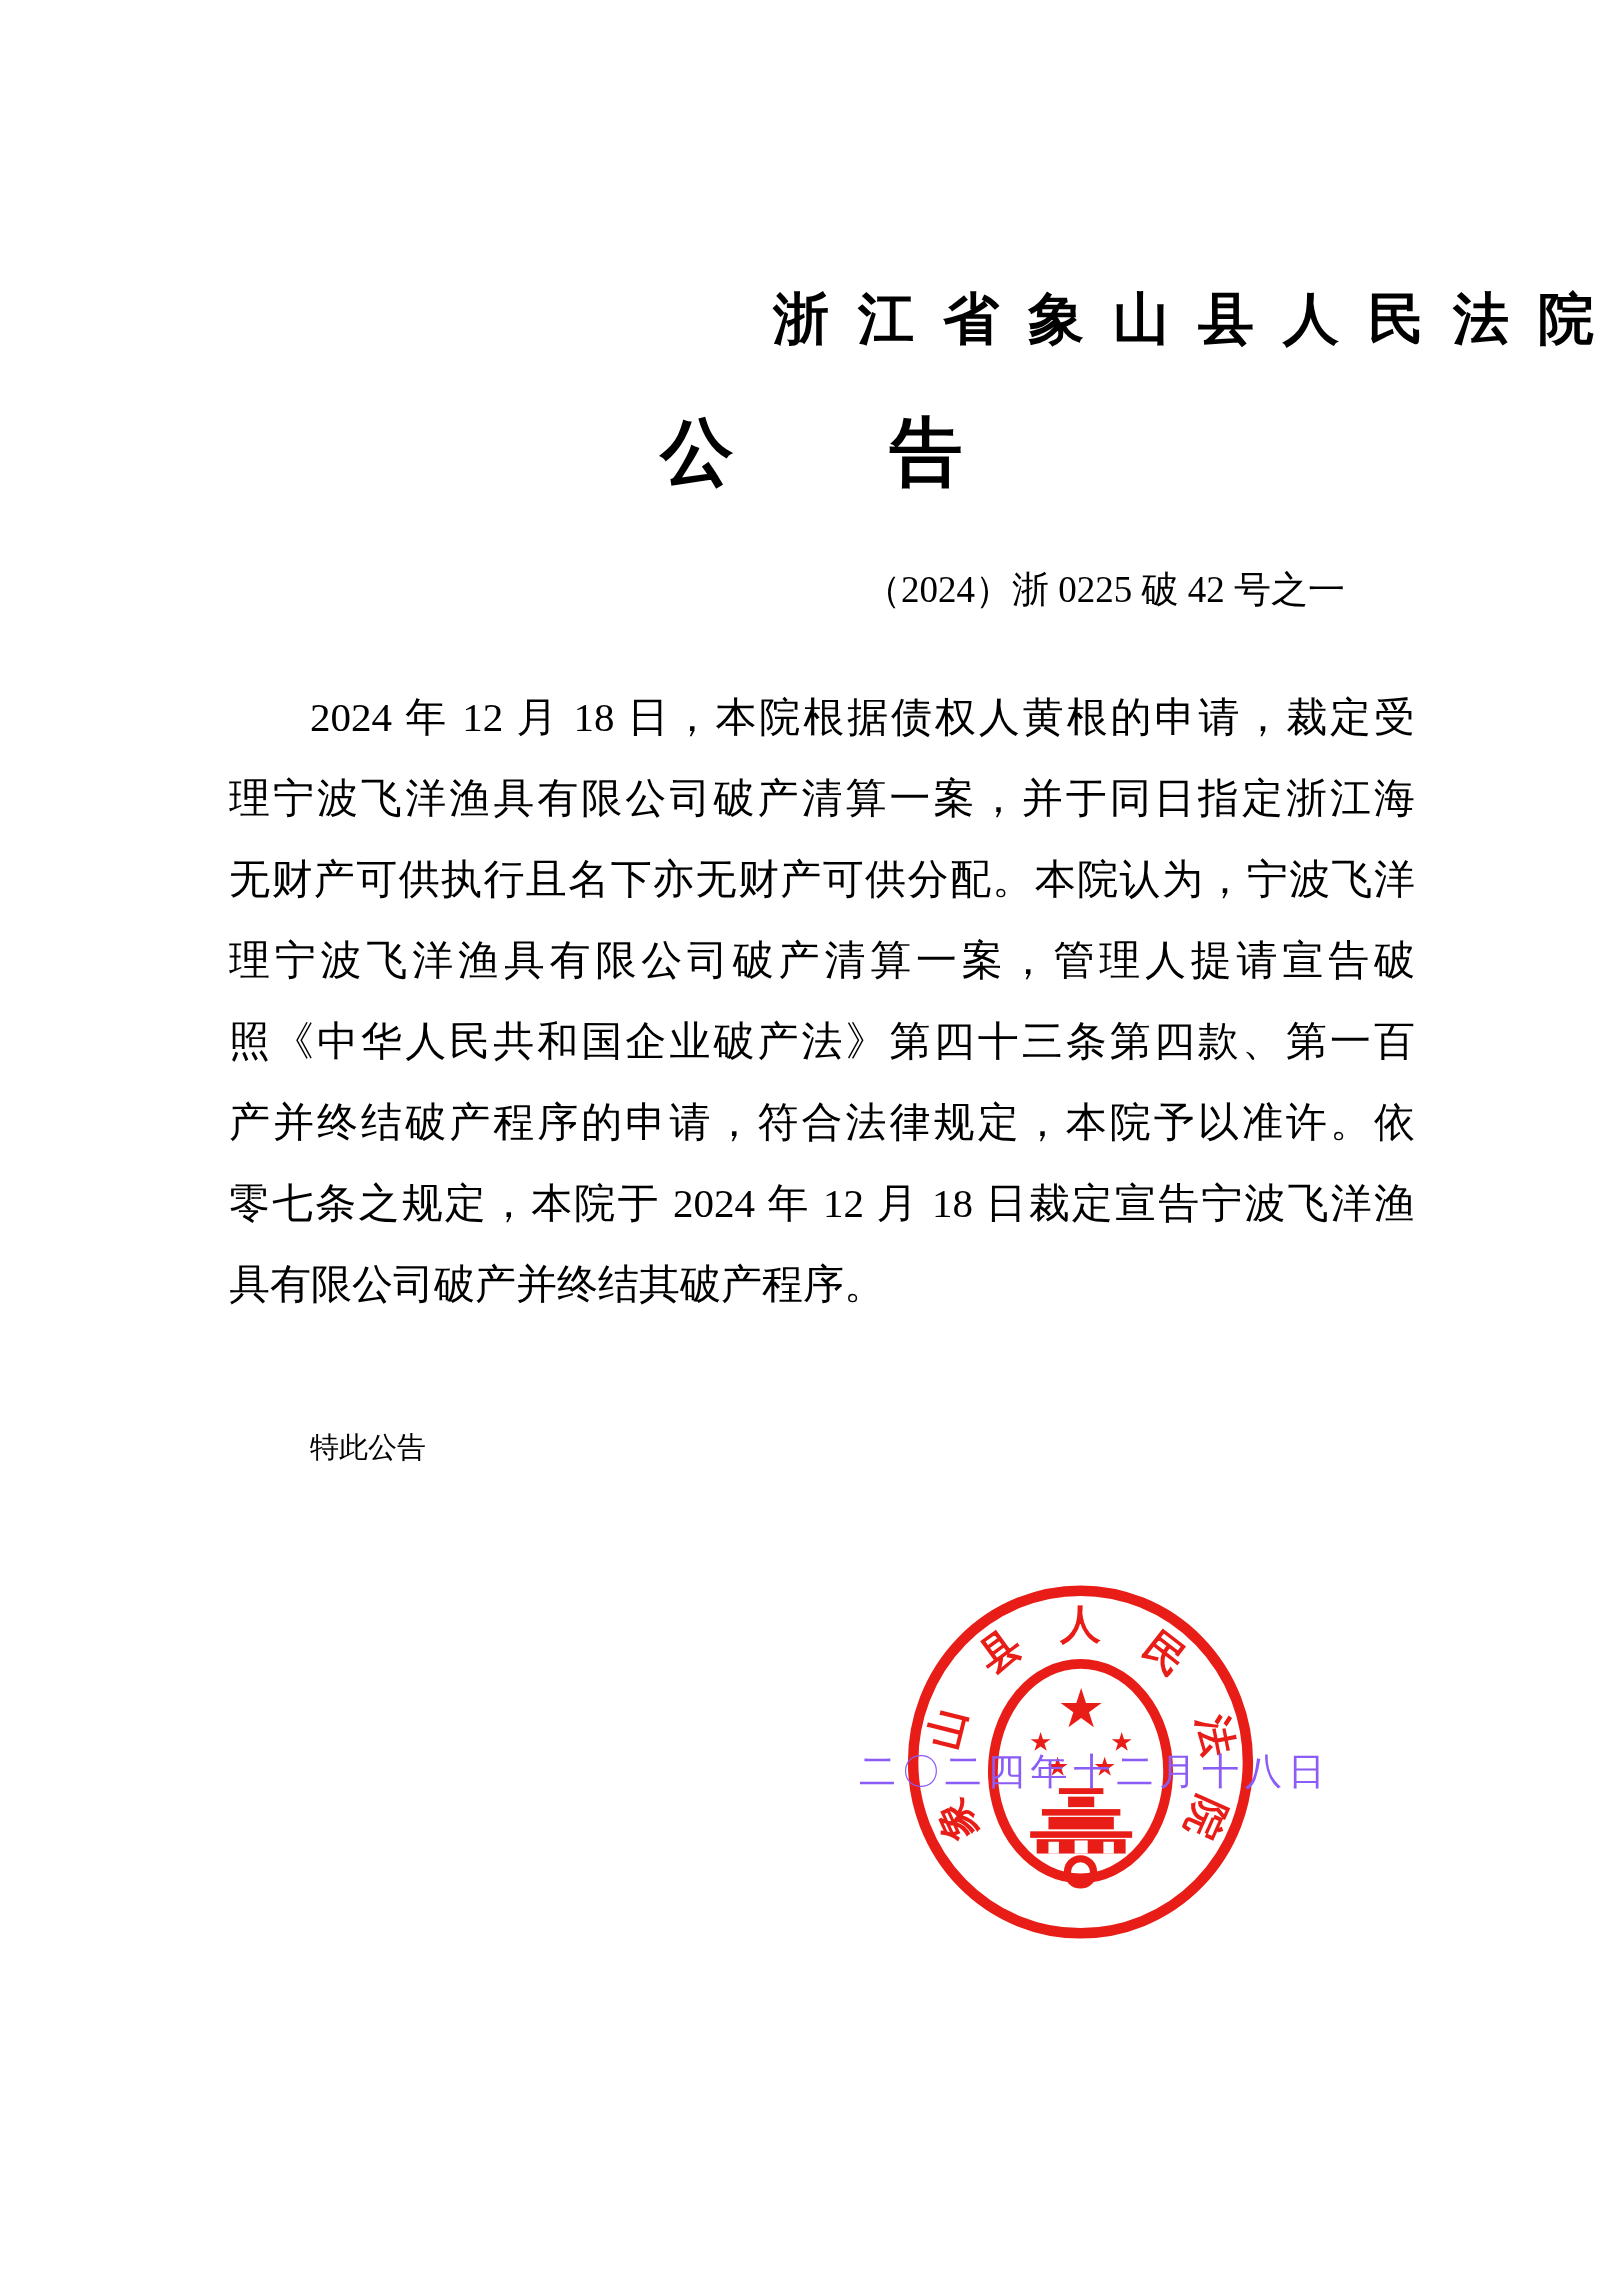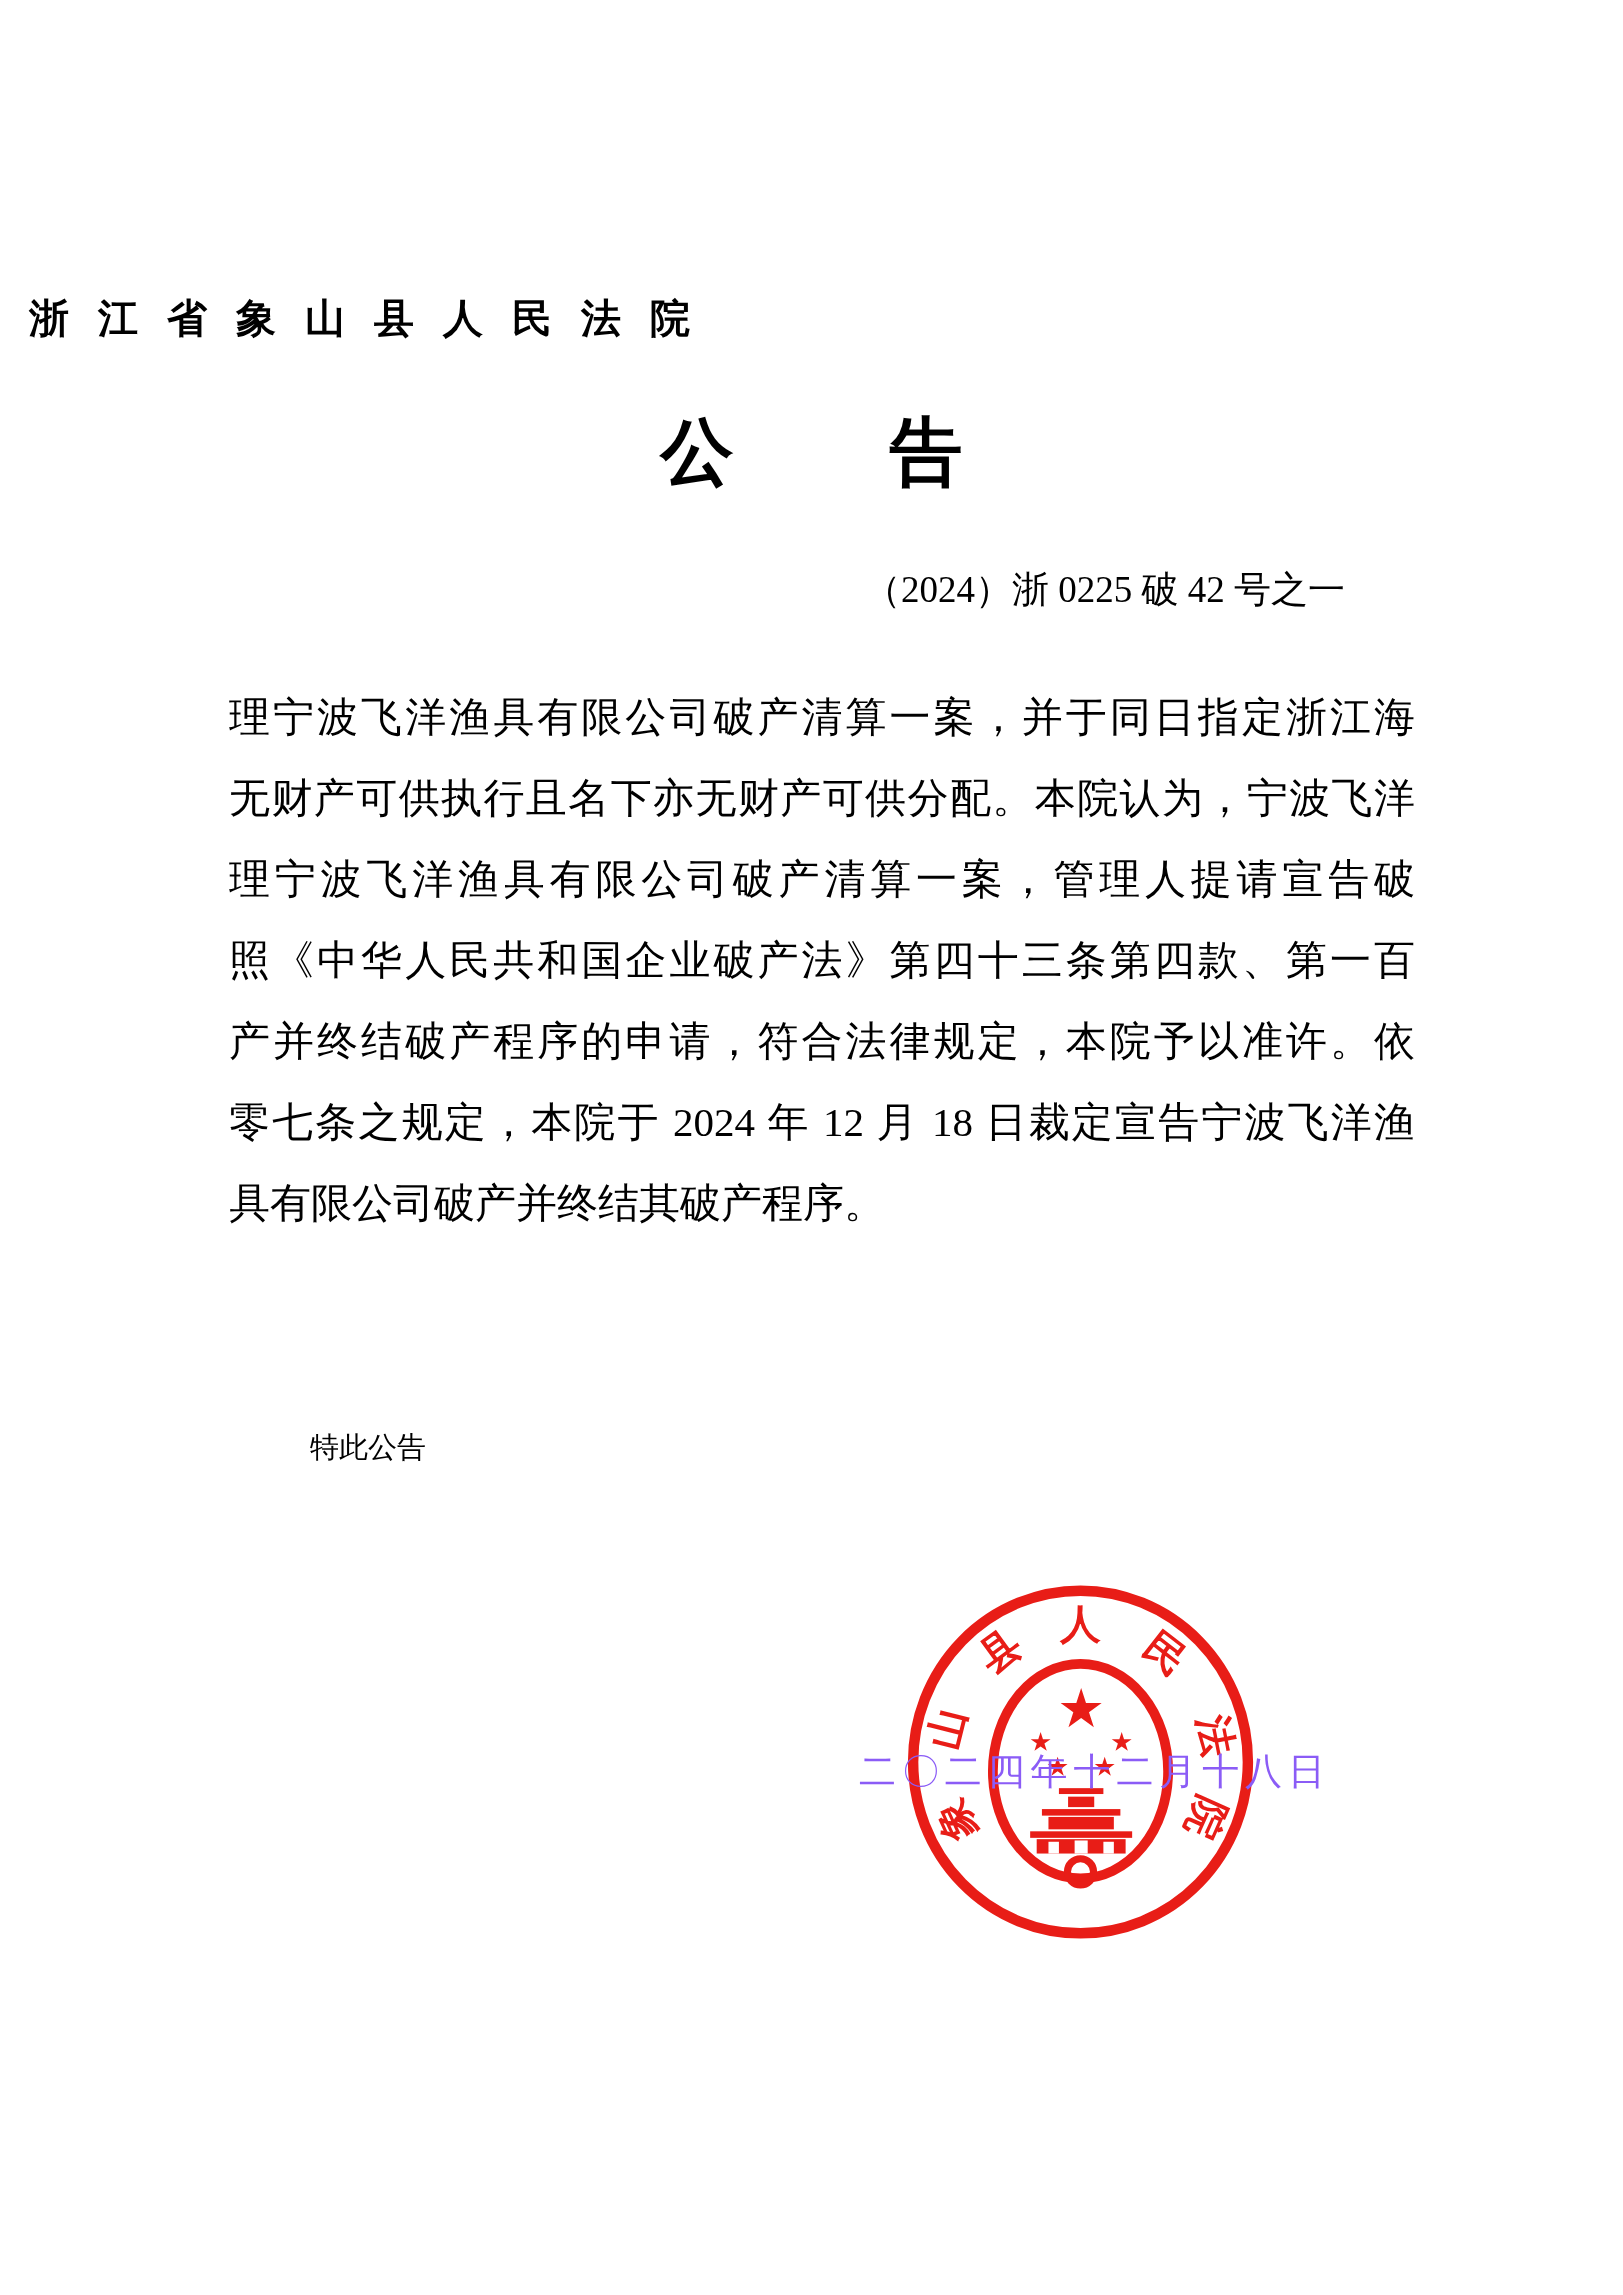--- a/index.html
+++ b/index.html
@@ -10,22 +10,22 @@
     background: #ffffff;
     overflow: hidden;
     font-family: "Liberation Serif", "DejaVu Serif", serif;
     color: #000000;
   }
 
   
   .court-name {
     position: absolute;
     top: 285px; left: 0; width: 100%;
-    text-align: left;
-    font-size: 40px;
+    text-align: right;
+    font-size: 56px;
     font-weight: 700;
     letter-spacing: 29px;
     text-indent: 29px;
     line-height: 68px;
     white-space: nowrap;
   }
   .announce-title {
     position: absolute;
     top: 410px; left: 0; width: 100%;
     display: flex;
@@ -107,20 +107,21 @@
   <div class="court-name">浙江省象山县人民法院</div>
 
   <div class="announce-title">
     <span>公</span>
     <span>告</span>
   </div>
 
   <div class="case-number">（2024）浙 0225 破 42 号之一</div>
 
   <div class="body-text">
+    <div class="body-line just indent">2024 年 12 月 18 日，本院根据债权人黄根的申请，裁定受</div>
     <div class="body-line just">理宁波飞洋渔具有限公司破产清算一案，并于同日指定浙江海</div>
     <div class="body-line just">无财产可供执行且名下亦无财产可供分配。本院认为，宁波飞洋</div>
     <div class="body-line just">理宁波飞洋渔具有限公司破产清算一案，管理人提请宣告破</div>
     <div class="body-line just">照《中华人民共和国企业破产法》第四十三条第四款、第一百</div>
     <div class="body-line just">产并终结破产程序的申请，符合法律规定，本院予以准许。依</div>
     <div class="body-line just">零七条之规定，本院于 2024 年 12 月 18 日裁定宣告宁波飞洋渔</div>
     <div class="body-line">具有限公司破产并终结其破产程序。</div>
   </div>
 
   <div class="closing-line">特此公告</div>

